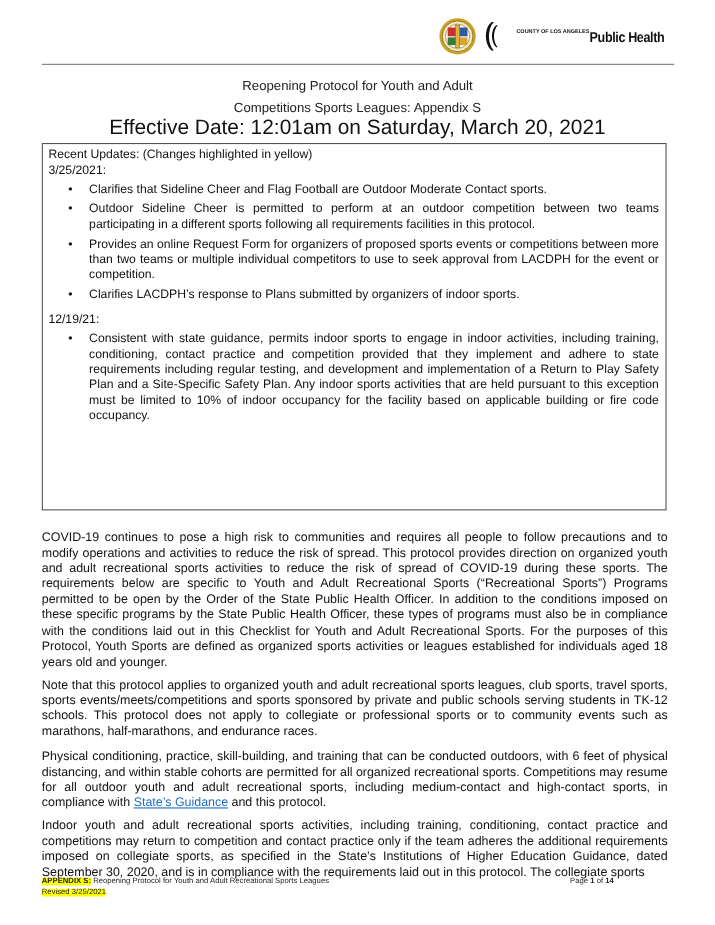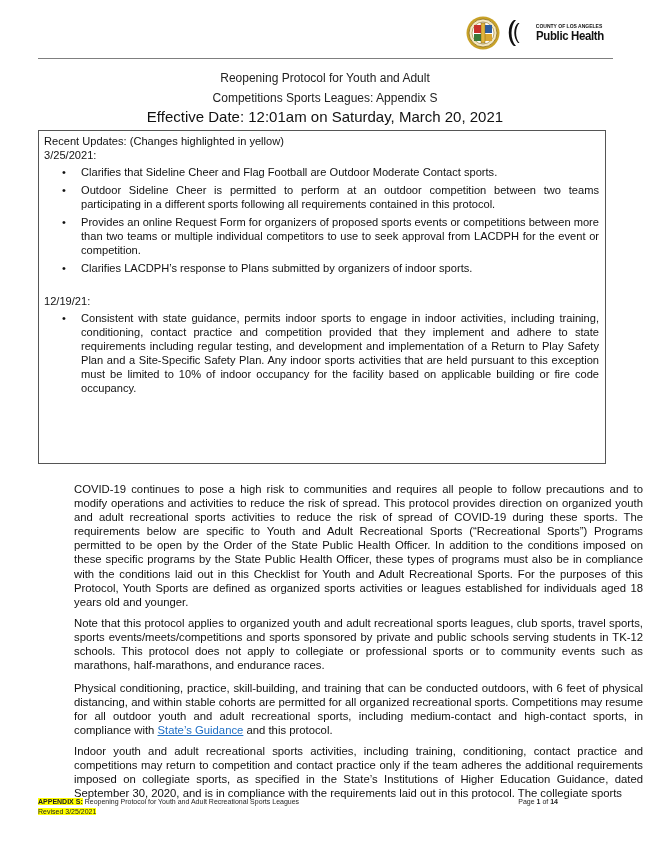--- a/index.html
+++ b/index.html
@@ -2,32 +2,32 @@
 <html><head>
   <meta charset="utf-8">
   <style>
     html, body { margin: 0; padding: 0; background: #ffffff; }
     body { width: 650px; height: 841px; position: relative; overflow: hidden; color: #000; font-family: "Liberation Sans", sans-serif; }
     .header { position: absolute; left: 38px; top: 12px; width: 575px; height: 46px; border-bottom: 1px solid #7f7f7f; }
     .org { position: absolute; left: 0; top: 3px; font-family: "Liberation Sans", sans-serif; font-weight: bold; font-size: 13.2px; line-height: 18px; letter-spacing: -0.5px; color: #111; }
     .logos { position: absolute; right: 0; top: 2px; height: 38px; display: flex; align-items: center; gap: 4px; }
     .seal { width: 34px; height: 34px; }
     .ph-mark { width: 16px; height: 30px; }
-    .ph-text { display: flex; flex-direction: column; line-height: 1; margin-left: 12px; }
+    .ph-text { display: flex; flex-direction: row; line-height: 1; margin-left: 12px; }
     .ph-small { font-size: 5px; font-weight: bold; letter-spacing: 0; color: #111; }
     .ph-big { font-size: 13px; font-weight: bold; letter-spacing: -0.4px; color: #111; font-family: "Liberation Sans", sans-serif; transform: scaleX(0.88); transform-origin: left; }
     .title-block { position: absolute; left: 0; width: 650px; top: 68px; text-align: center; color: #222; }
     .title-line { font-size: 12px; line-height: 20px; }
-    .title-date { font-size: 15px; line-height: 18px; color: #111; }
+    .title-date { font-size: 19px; line-height: 18px; color: #111; }
     .updates { position: absolute; left: 38px; top: 130px; width: 568px; height: 334px; border: 1px solid #555; padding: 3px 4px 0 5px; box-sizing: border-box; font-size: 11.1px; line-height: 14px; color: #111; }
     .updates p { margin: 0; }
     .updates ul { margin: 3px 0 0 0; padding: 0 0 0 37px; list-style: none; }
     .updates li { position: relative; margin-bottom: 4px; text-align: justify; padding-right: 2px; }
     .updates li::before { content: "•"; position: absolute; left: -19px; top: 0; }
-    .body-text { position: absolute; left: 38px; width: 569px; font-size: 11.3px; line-height: 14.1px; color: #111; text-align: justify; margin-left: 36px; }
+    .body-text { position: absolute; left: 38px; width: 569px; font-size: 11.3px; line-height: 14.1px; color: #111; text-align: justify; }
     .p1 { top: 482px; }
     .p2 { top: 616px; }
     .p3 { top: 681px; }
     .p4 { top: 744px; }
     .body-text p { margin: 0; }
     a.link { color: #1f6fc5; text-decoration: underline; }
     .footer { position: absolute; left: 38px; top: 797px; width: 575px; font-size: 7px; line-height: 10px; color: #222; }
     .hl { background: #ffff00; }
     .footer .bold { font-weight: bold; }
     .page-num { position: absolute; right: 55px; top: 0; }
@@ -62,23 +62,23 @@
   <div class="title-line">Reopening Protocol for Youth and Adult</div>
   <div class="title-line">Competitions Sports Leagues: Appendix S</div>
   <div class="title-date">Effective Date: 12:01am on Saturday, March 20, 2021</div>
 </div>
 
 <div class="updates">
   <p><span>Recent Updates:</span> <span>(Changes highlighted in yellow)</span></p>
   <p>3/25/2021:</p>
   <ul>
     <li>Clarifies that Sideline Cheer and Flag Football are Outdoor Moderate Contact sports.</li>
-    <li>Outdoor Sideline Cheer is permitted to perform at an outdoor competition between two teams participating in a different sports following all requirements contained in this protocol.</li>
+    <li>Outdoor Sideline Cheer is permitted to perform at an outdoor competition between two teams participating in a different sports following all requirements facilities in this protocol.</li>
     <li>Provides an online Request Form for organizers of proposed sports events or competitions between more than two teams or multiple individual competitors to use to seek approval from LACDPH for the event or competition.</li>
-    <li style="margin-bottom:19px">Clarifies LACDPH’s response to Plans submitted by organizers of indoor sports.</li>
+    <li style="margin-bottom:9px">Clarifies LACDPH’s response to Plans submitted by organizers of indoor sports.</li>
   </ul>
   <p>12/19/21:</p>
   <ul>
     <li>Consistent with state guidance, permits indoor sports to engage in indoor activities, including training, conditioning, contact practice and competition provided that they implement and adhere to state requirements including regular testing, and development and implementation of a Return to Play Safety Plan and a Site-Specific Safety Plan. Any indoor sports activities that are held pursuant to this exception must be limited to 10% of indoor occupancy for the facility based on applicable building or fire code occupancy.</li>
   </ul>
 </div>
 
 <div class="body-text p1">
   <p>COVID-19 continues to pose a high risk to communities and requires all people to follow precautions and to modify operations and activities to reduce the risk of spread. This protocol provides direction on organized youth and adult recreational sports activities to reduce the risk of spread of COVID-19 during these sports. The requirements below are specific to Youth and Adult Recreational Sports (“Recreational Sports”) Programs permitted to be open by the Order of the State Public Health Officer. In addition to the conditions imposed on these specific programs by the State Public Health Officer, these types of programs must also be in compliance with the conditions laid out in this Checklist for Youth and Adult Recreational Sports. For the purposes of this Protocol, Youth Sports are defined as organized sports activities or leagues established for individuals aged 18 years old and younger.</p>
 </div>

